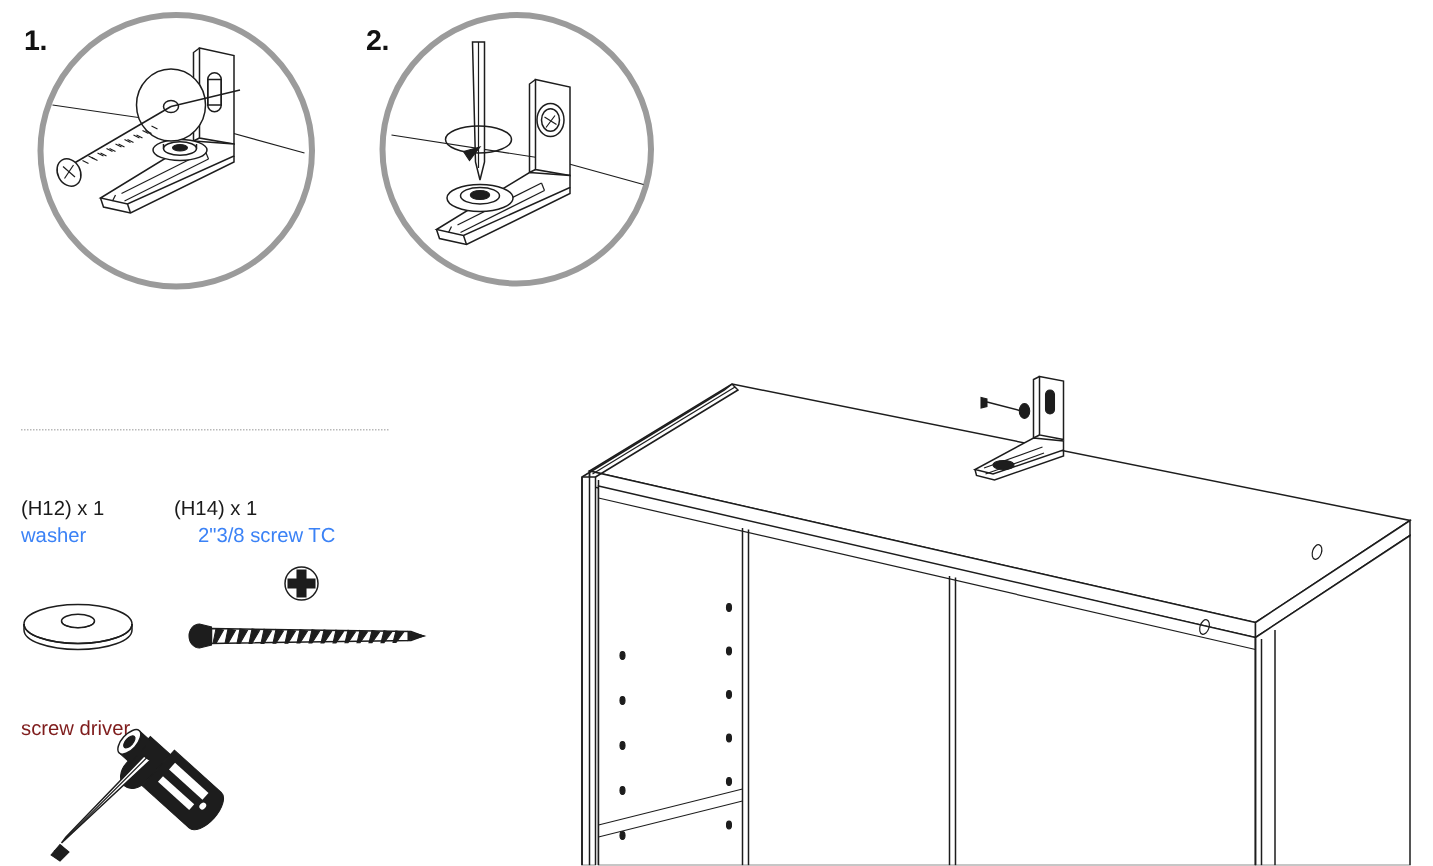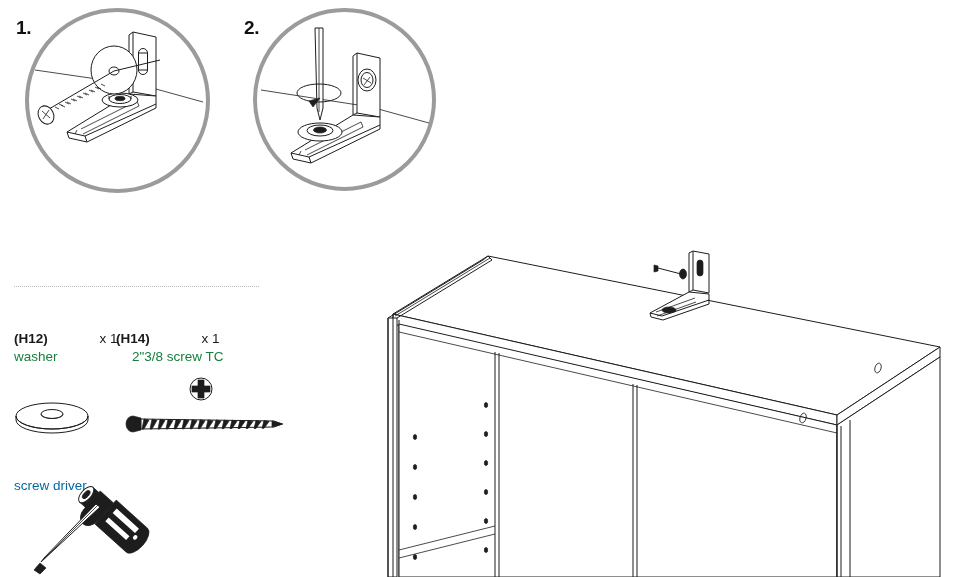--- a/index.html
+++ b/index.html
@@ -41,32 +41,32 @@
   .dotted-rule {
     border-top: 1px dotted #b9b9b9;
     height: 0;
   }
   .part-label {
     font-size: 13.5px;
     line-height: 17px;
     color: #1a1a1a;
     white-space: nowrap;
   }
-  .part-label .code { font-weight: bold; }
-  .part-label .qty  { font-weight: normal; margin-left: 48px; }
+  .part-label .code { font-weight: normal; }
+  .part-label .qty  { font-weight: normal; }
   .part-desc {
     font-size: 13.5px;
     line-height: 17px;
-    color: #15803d;
+    color: #3b82f6;
     white-space: nowrap;
   }
   .tool-label {
     font-size: 13.5px;
     line-height: 17px;
-    color: #0369a1;
+    color: #7f1d1d;
     white-space: nowrap;
   }
 
   svg { display: block; overflow: visible; }
   .ln   { fill: none; stroke: #1d1d1d; stroke-width: 1; }
   .ln-t { fill: none; stroke: #1d1d1d; stroke-width: 0.8; }
   .fillw{ fill: #ffffff; stroke: #1d1d1d; stroke-width: 1; }
   .fillk{ fill: #1d1d1d; stroke: #1d1d1d; stroke-width: 0.7; }
 </style>
 </head>

